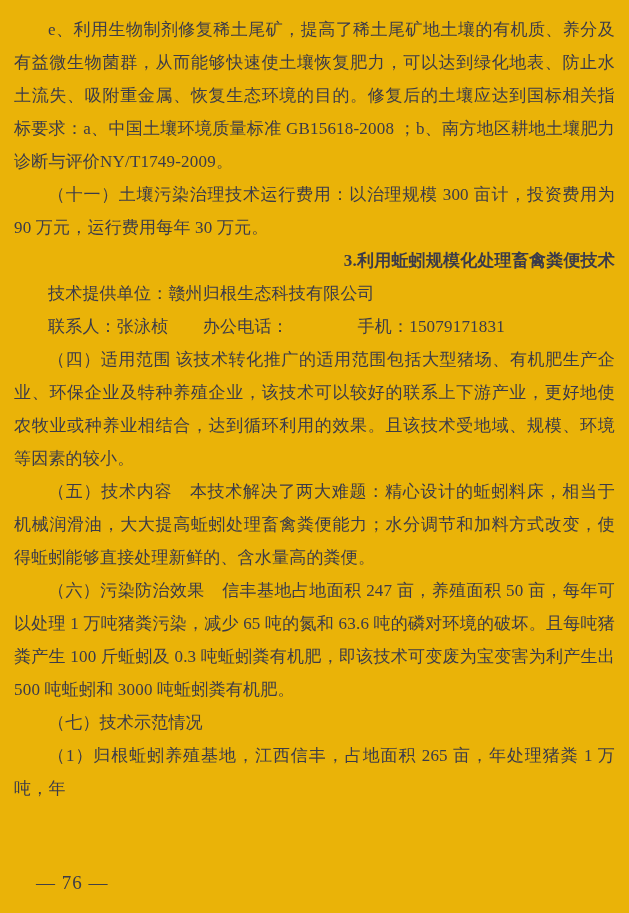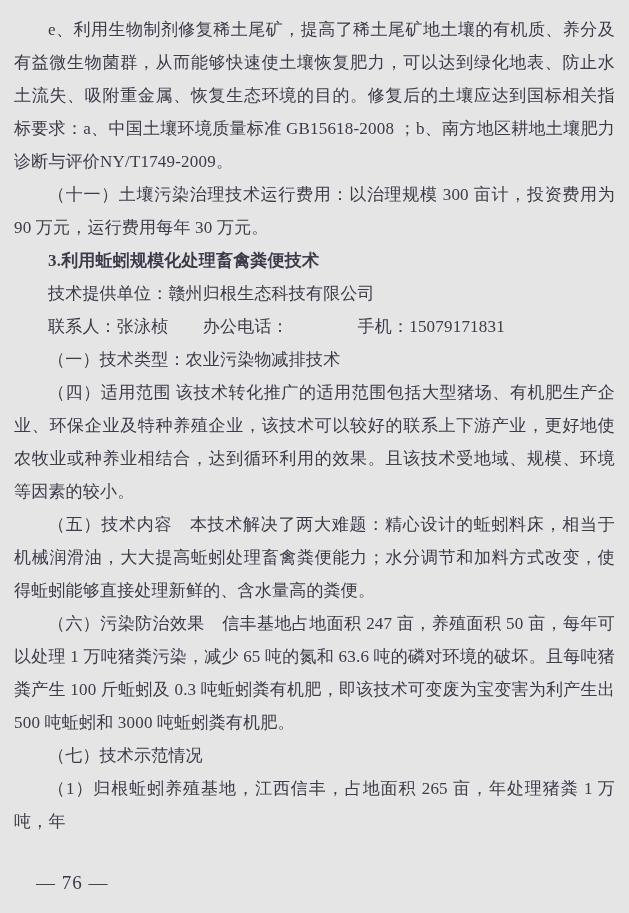--- a/index.html
+++ b/index.html
@@ -5,57 +5,56 @@
   html, body {
     margin: 0;
     padding: 0;
     background: #ffffff;
   }
   .page {
     position: relative;
     width: 629px;
     height: 913px;
     box-sizing: border-box;
-    background: #e5e5e5;
+    background: #eab308;
     padding: 13px 14px 11px 14px;
     overflow: hidden;
     font-family: "Liberation Serif", "DejaVu Serif", serif;
     color: #3b3b4a;
     font-size: 17px;
     line-height: 33px;
   }
   .para {
     margin: 0;
     text-align: justify;
     text-indent: 2em;
     letter-spacing: 0.2px;
   }
   .para.bold {
     font-weight: bold;
-    text-align: left;
+    text-align: right;
   }
   .footer-pagenum {
     position: absolute;
     left: 36px;
     top: 866px;
     font-size: 19px;
     letter-spacing: 1px;
     color: #3b3b4a;
   }
 </style>
 </head>
 <body>
 
 <div class="page">
   <p class="para">e、利用生物制剂修复稀土尾矿，提高了稀土尾矿地土壤的有机质、养分及有益微生物菌群，从而能够快速使土壤恢复肥力，可以达到绿化地表、防止水土流失、吸附重金属、恢复生态环境的目的。修复后的土壤应达到国标相关指标要求：a、中国土壤环境质量标准 GB15618-2008 ；b、南方地区耕地土壤肥力诊断与评价NY/T1749-2009。</p>
   <p class="para">（十一）土壤污染治理技术运行费用：以治理规模 300 亩计，投资费用为 90 万元，运行费用每年 30 万元。</p>
   <p class="para bold">3.利用蚯蚓规模化处理畜禽粪便技术</p>
   <p class="para">技术提供单位：赣州归根生态科技有限公司</p>
   <p class="para">联系人：张泳桢　　办公电话：　　　　手机：15079171831</p>
-  <p class="para">（一）技术类型：农业污染物减排技术</p>
   <p class="para">（四）适用范围 该技术转化推广的适用范围包括大型猪场、有机肥生产企业、环保企业及特种养殖企业，该技术可以较好的联系上下游产业，更好地使农牧业或种养业相结合，达到循环利用的效果。且该技术受地域、规模、环境等因素的较小。</p>
   <p class="para">（五）技术内容　本技术解决了两大难题：精心设计的蚯蚓料床，相当于机械润滑油，大大提高蚯蚓处理畜禽粪便能力；水分调节和加料方式改变，使得蚯蚓能够直接处理新鲜的、含水量高的粪便。</p>
   <p class="para">（六）污染防治效果　信丰基地占地面积 247 亩，养殖面积 50 亩，每年可以处理 1 万吨猪粪污染，减少 65 吨的氮和 63.6 吨的磷对环境的破坏。且每吨猪粪产生 100 斤蚯蚓及 0.3 吨蚯蚓粪有机肥，即该技术可变废为宝变害为利产生出 500 吨蚯蚓和 3000 吨蚯蚓粪有机肥。</p>
   <p class="para">（七）技术示范情况</p>
   <p class="para">（1）归根蚯蚓养殖基地，江西信丰，占地面积 265 亩，年处理猪粪 1 万吨，年</p>
 
   <div class="footer-pagenum">— 76 —</div>
 </div>
 
 </body></html>

